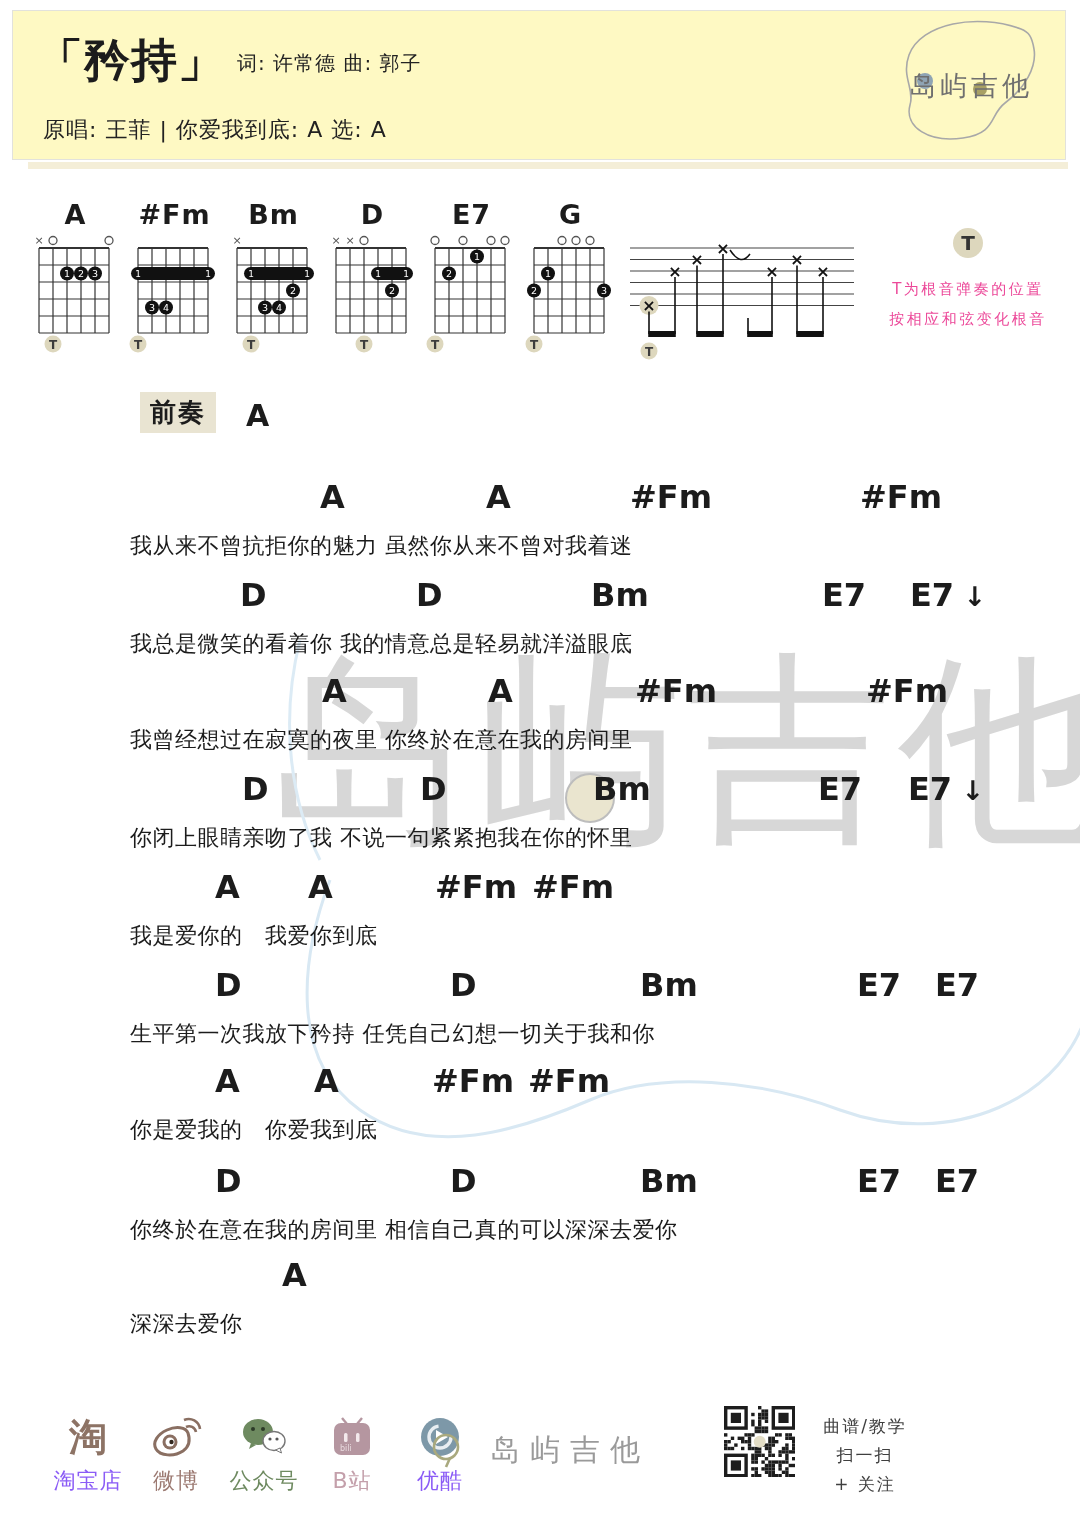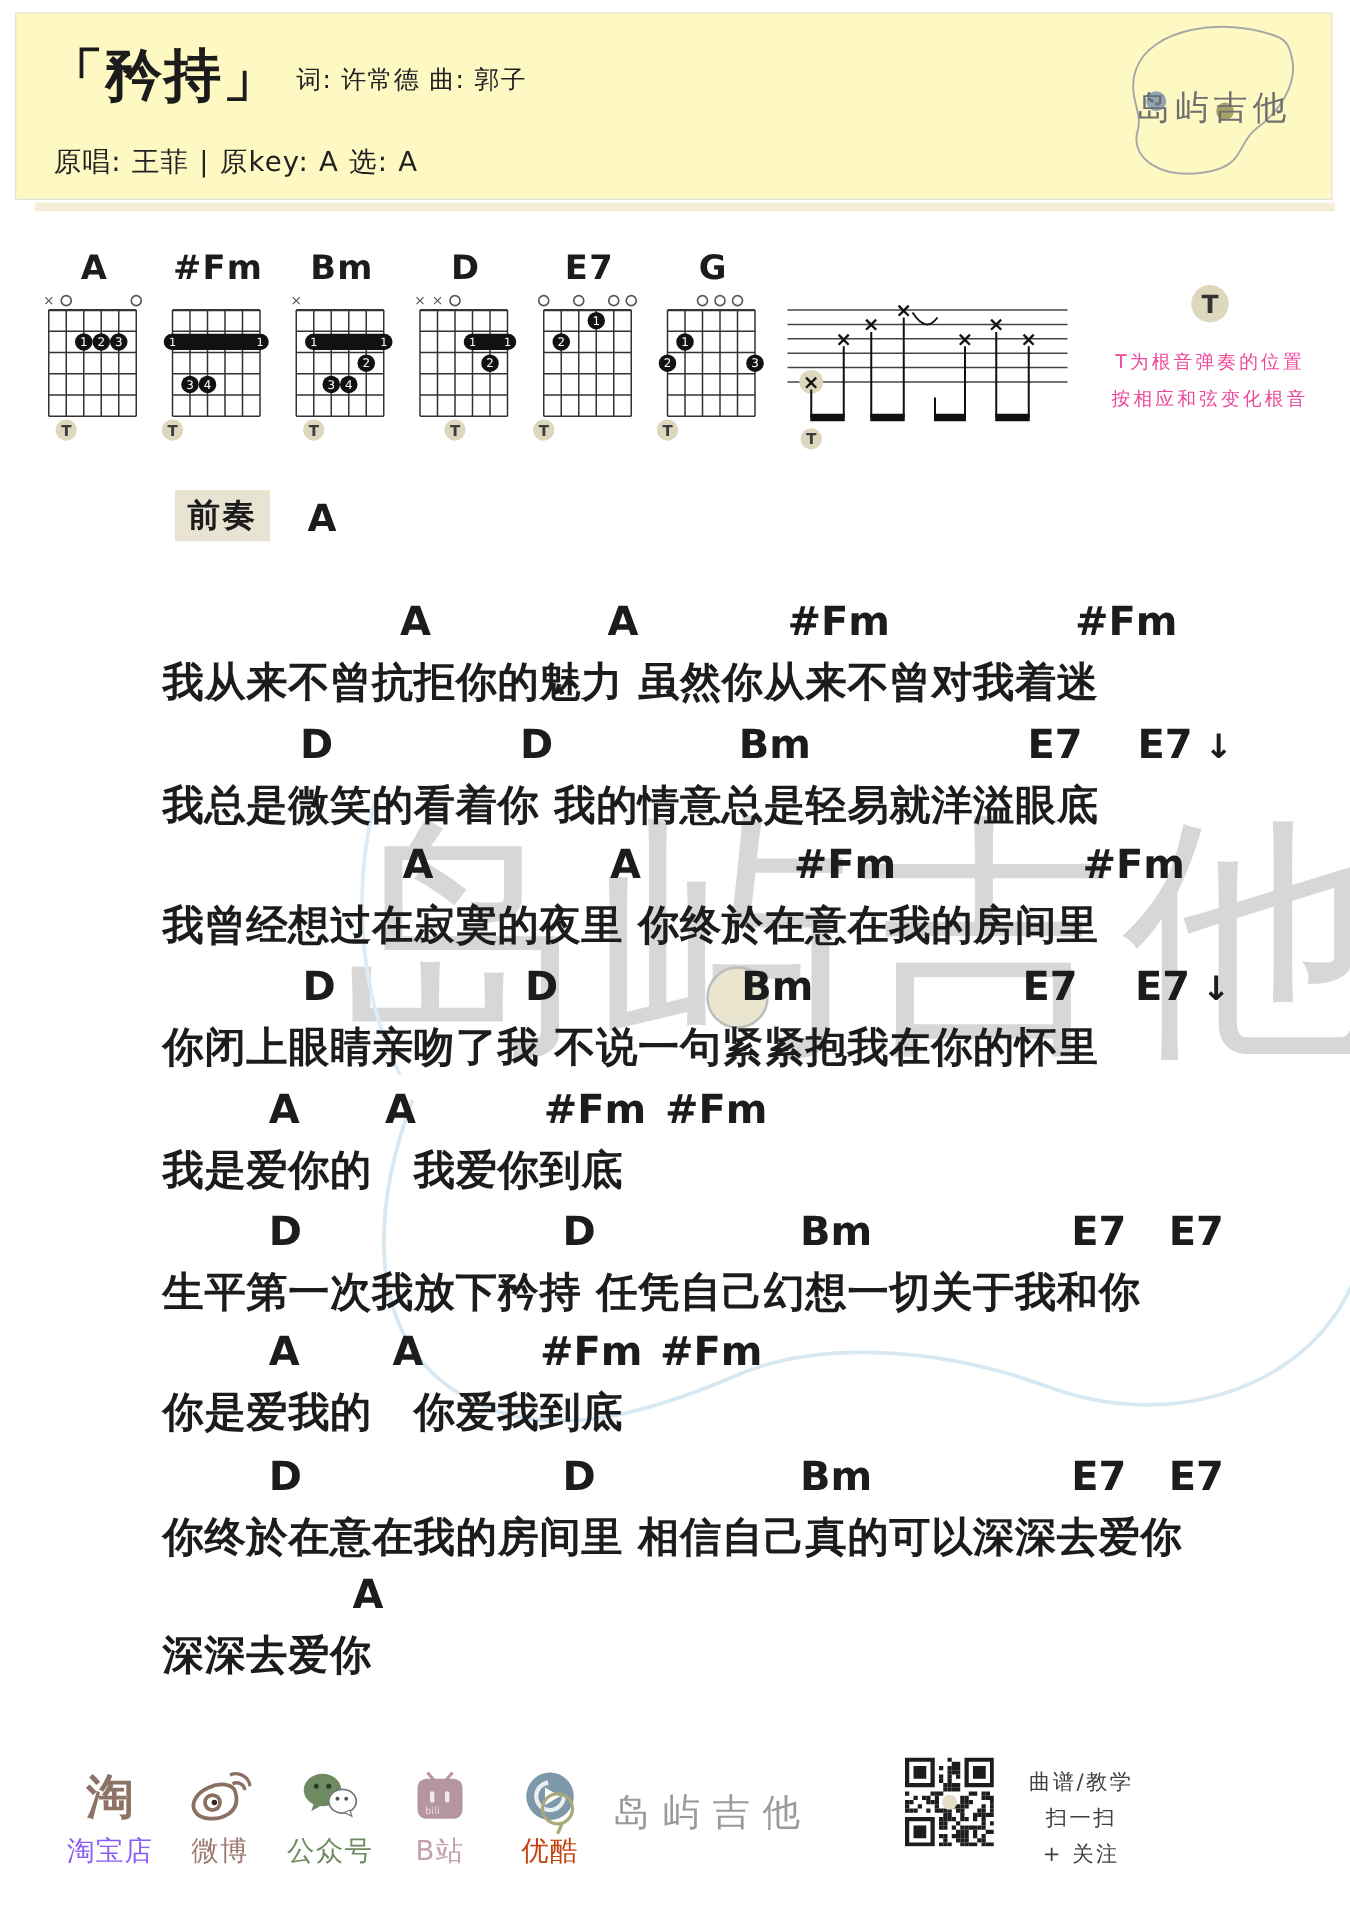--- a/index.html
+++ b/index.html
@@ -29,33 +29,33 @@
   
   .intro-row{position:absolute;left:140px;top:392px;display:flex;align-items:flex-end;z-index:2}
   .intro-badge{background:#e9e4d2;font-size:26px;font-weight:600;padding:3px 10px;letter-spacing:2px}
   .intro-chord{font-size:30px;font-weight:bold;margin-left:30px}
   
   .lyrics{position:absolute;left:130px;top:0;width:920px;z-index:2}
   .lyric-block{position:absolute;left:0;width:920px}
   .chord-row{position:relative;height:44px}
   .chord{position:absolute;top:0;font-size:32px;font-weight:600;white-space:nowrap;letter-spacing:0}
   .chord .arrow{font-size:27px;font-weight:600}
-  .lyric-text{font-size:33px;font-weight:700;letter-spacing:0.5px;white-space:nowrap;line-height:48px}
+  .lyric-text{font-size:22px;font-weight:400;letter-spacing:0.5px;white-space:nowrap;line-height:48px}
   
   .watermark{position:absolute;left:0;top:0;width:1080px;height:1528px;z-index:0;pointer-events:none}
   .wm-text{position:absolute;left:265px;top:615px;font-size:205px;font-weight:200;
     color:rgba(150,150,150,0.38);letter-spacing:6px;white-space:nowrap}
   
   .footer{position:absolute;left:0;top:1396px;width:1080px;height:130px;z-index:2}
   .socials{position:absolute;left:44px;top:16px;display:flex}
   .social{width:88px;text-align:center}
   .social .icon{height:50px;display:flex;align-items:center;justify-content:center}
   .slabel{font-size:22px;margin-top:4px;letter-spacing:1px}
   .c-taobao{color:#8b5cf6}.c-wechat{color:#6e8a60}.c-weibo{color:#9c7a72}
-  .c-bili{color:#c4a0ab}.c-youku{color:#c2410c}
+  .c-bili{color:#c4a0ab}.c-youku{color:#8b5cf6}
   .taobao-glyph{font-size:38px;font-weight:bold;color:#8d7365;line-height:1}
   .search-group{position:absolute;left:428px;top:34px;display:flex;align-items:center}
   .search-label{font-size:30px;color:#9a9a9a;letter-spacing:10px;margin-left:24px;white-space:nowrap}
   .qr{position:absolute;left:724px;top:10px}
   .qr-caption{position:absolute;left:800px;top:16px;width:130px;text-align:center;
     font-size:17px;color:#3f3f3f;line-height:29px;letter-spacing:2px}
 </style>
 </head>
 <body>
 
@@ -67,21 +67,21 @@
     <path d="M300,640 C280,720 290,800 320,860" fill="none" stroke="#dcebf5" stroke-width="3"></path>
     <circle cx="590" cy="798" r="24" fill="#eae5cf" stroke="#bdbdbd" stroke-width="2"></circle>
   </svg>
 </div>
 
 <div class="header-box">
   <div class="title-row">
     <span class="title">「矜持」</span>
     <span class="credits">词: 许常德  曲: 郭子</span>
   </div>
-  <div class="subtitle">原唱: 王菲 | 原key: A  选: A</div>
+  <div class="subtitle">原唱: 王菲 | 你爱我到底: A  选: A</div>
   <svg class="logo" viewBox="0 0 178 138">
     <path d="M148,14 C104,-2 48,8 36,40 C28,62 42,74 37,90 C31,112 56,128 90,123
              C124,118 116,100 132,88 C152,73 164,52 161,34 C159,22 156,17 148,14 Z" fill="none" stroke="#a8a8a8" stroke-width="1.6"></path>
     <circle cx="52" cy="66" r="8" fill="#8fa4b4"></circle>
     <circle cx="107" cy="74" r="7" fill="#a8a064"></circle>
     <text x="36" y="80" font-size="27" fill="#6f6f6f" letter-spacing="4" style="font-family:'DejaVu Sans',sans-serif">岛屿吉他</text>
   </svg>
 </div>
 <div class="header-shadow"></div>
 

